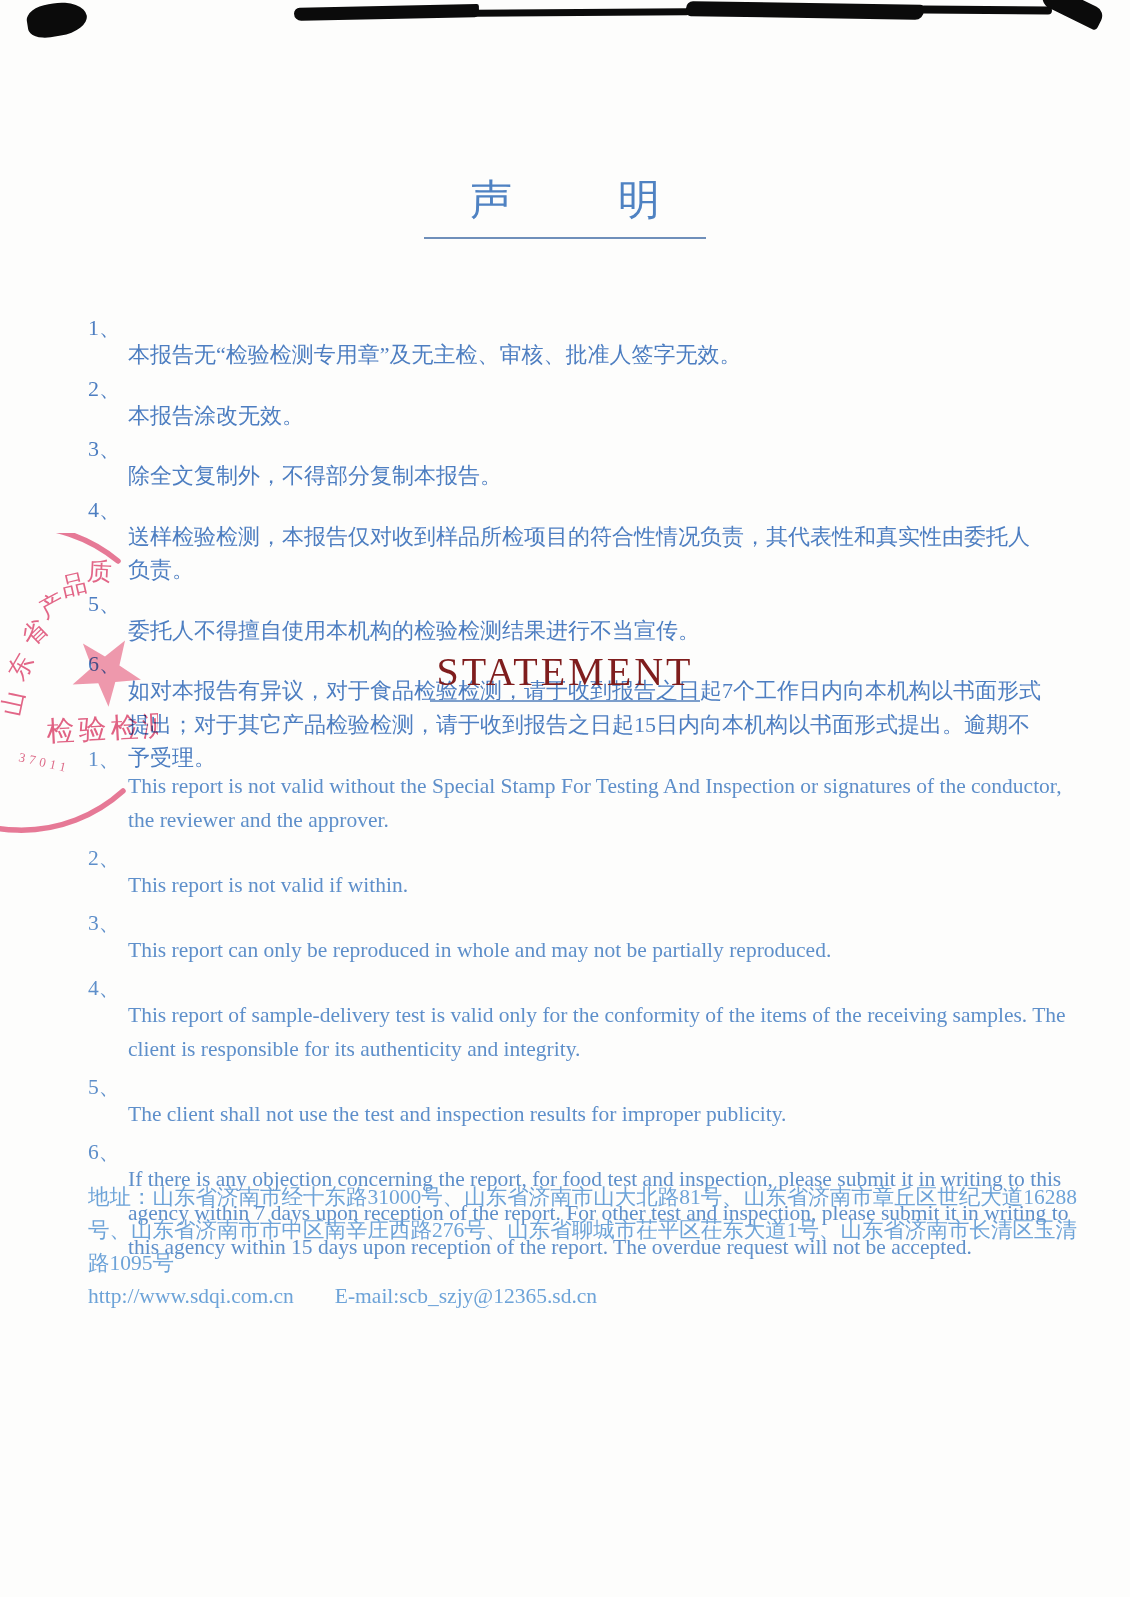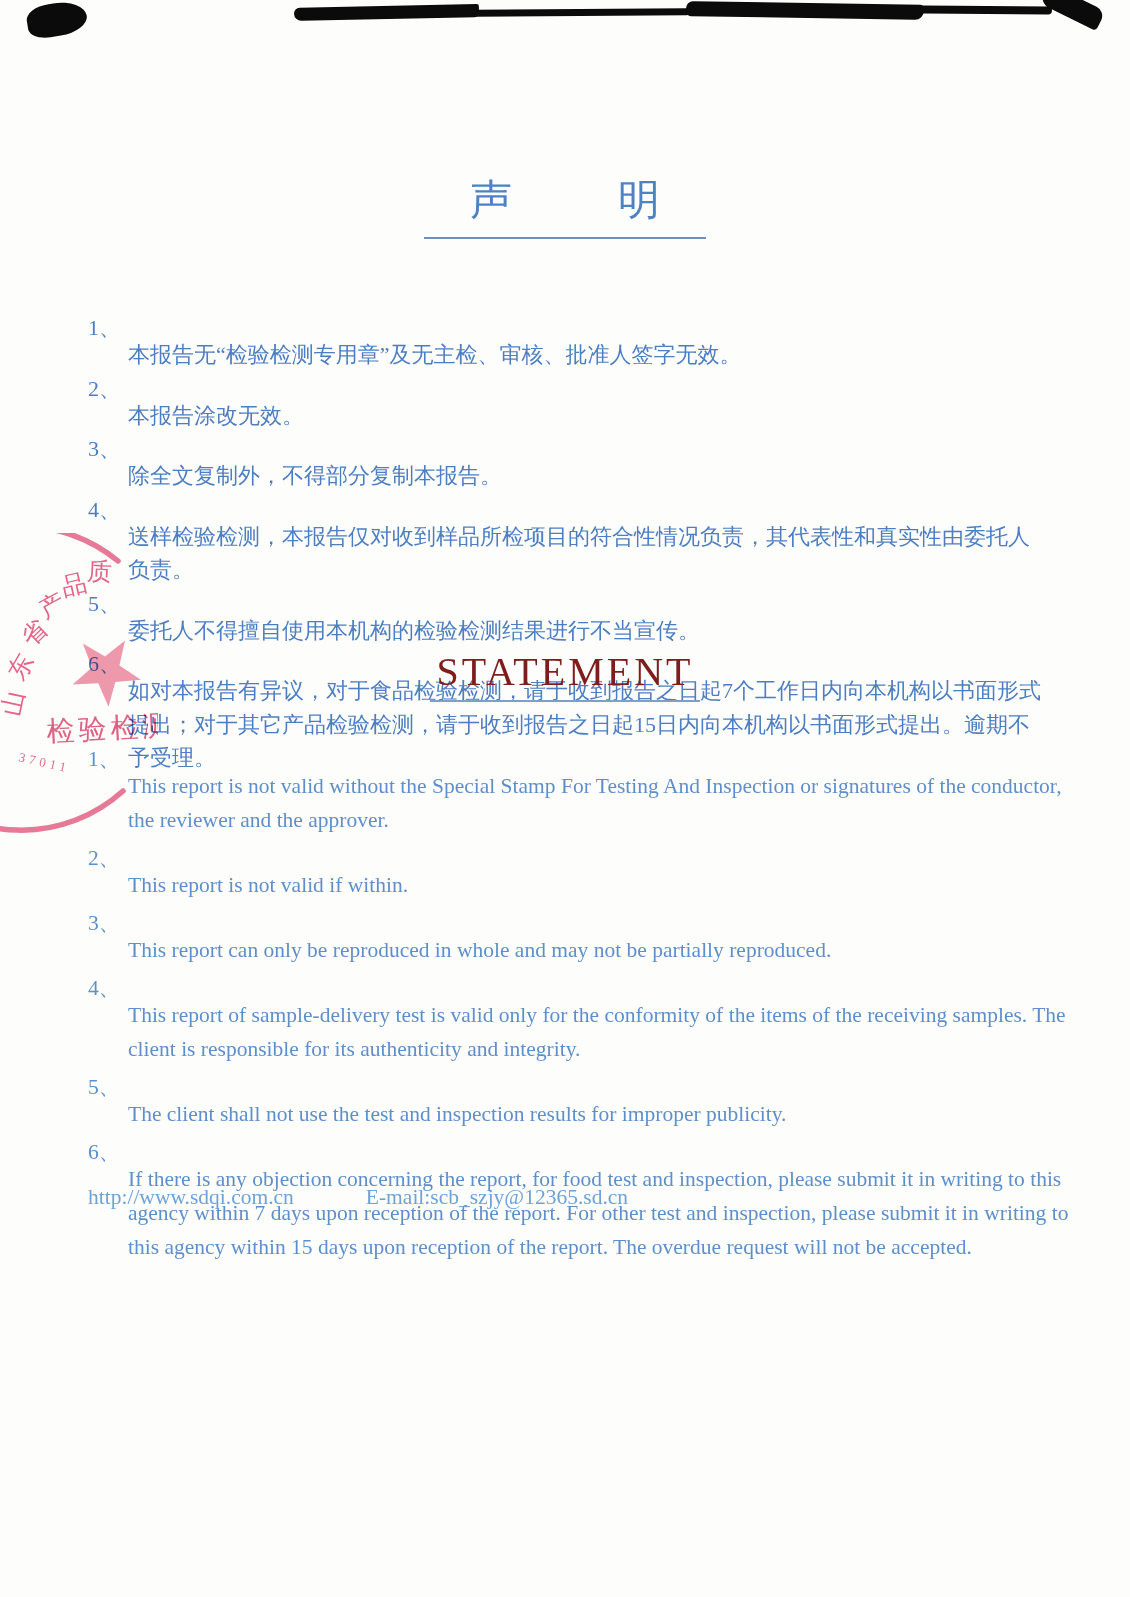--- a/index.html
+++ b/index.html
@@ -41,21 +41,21 @@
   }
   
   .stamp{position:absolute;left:0;top:533px;mix-blend-mode:multiply;opacity:.92;}
   .stamp text{font-family:"Liberation Serif","DejaVu Serif",serif;}
   
   .footer{
     position:absolute;left:88px;top:1181px;width:1010px;
     font-size:21.5px;line-height:33px;color:#6da3d8;
   }
   .footer .line{display:block;}
-  .footer .email{margin-left:72px;}
+  .footer .email{margin-left:41px;}
 </style>
 </head>
 <body>
 
 <div class="page">
 
   <div class="artifact a1"></div>
   <div class="artifact a2"></div>
   <div class="artifact a3"></div>
   <div class="artifact a4"></div>
@@ -149,17 +149,20 @@
 
     <g clip-path="url(#centerTextClip)">
       <text x="47" y="208" transform="rotate(-3 47 208)" font-size="28" letter-spacing="4" fill="#e0557b">检验检测</text>
     </g>
 
     <text transform="translate(18 228) rotate(13)" font-size="13" letter-spacing="4" fill="#d94f74" opacity="0.9">37011</text>
   </svg>
 
   <div class="footer">
     <span class="line">
+      <span>地址：</span><span>山东省济南市经十东路31000号、山东省济南市山大北路81号、山东省济南市章丘区世纪大道16288号、山东省济南市市中区南辛庄西路276号、山东省聊城市茌平区茌东大道1号、山东省济南市长清区玉清路1095号</span>
+    </span>
+    <span class="line">
       <span>http://www.sdqi.com.cn</span><span class="email">E-mail:scb_szjy@12365.sd.cn</span>
     </span>
   </div>
 
 </div>
 
 </body></html>

